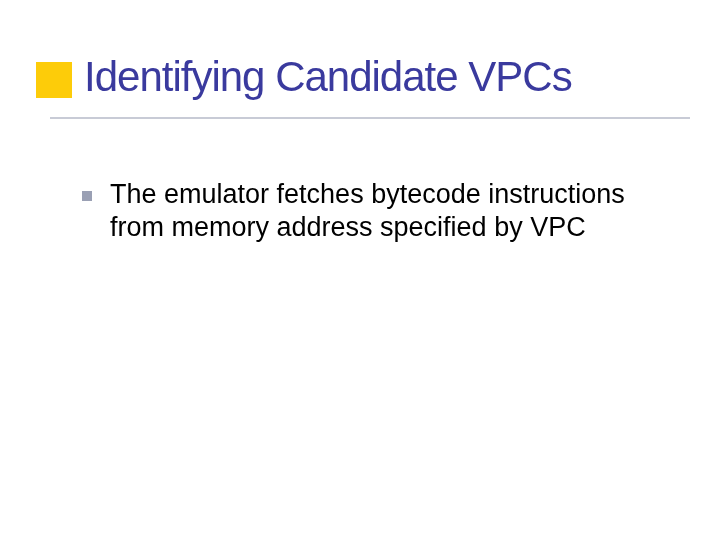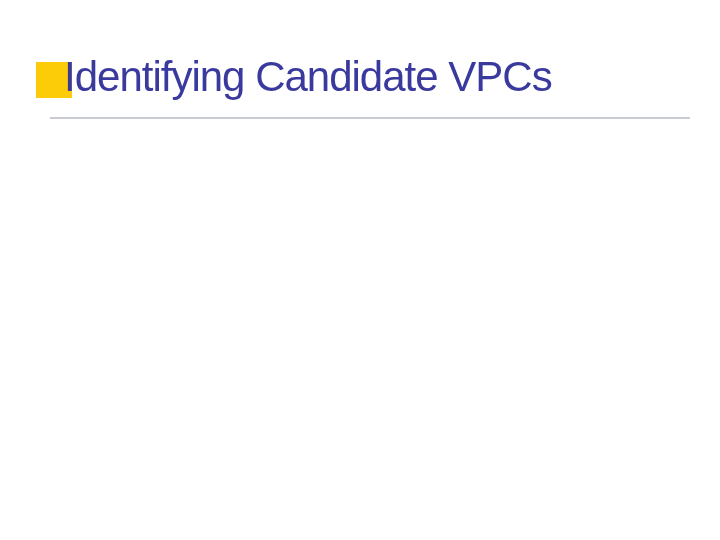--- a/index.html
+++ b/index.html
@@ -25,21 +25,21 @@
     height: 36px;
     background: #fdcc09;
     z-index: 1;
   }
   .title-wrap {
     position: absolute;
     left: 0;
     top: 54px;
     width: 720px;
     box-sizing: border-box;
-    padding-left: 64px;
+    padding-left: 84px;
     z-index: 2;
   }
   .title {
     font-family: Verdana, Geneva, sans-serif;
     font-size: 42px;
     line-height: 1.1;
     color: #3a3a9e;
     letter-spacing: -1px;
     margin: 0;
     padding: 0;
@@ -90,16 +90,20 @@
   <div class="accent-square"></div>
   <div class="title-rule"></div>
 
   <div class="title-wrap">
     <h1 class="title">Identifying Candidate VPCs</h1>
   </div>
 
   <div class="body">
 
 
+    <div class="bullet-row">
+      <div class="bullet-mark"></div>
+      <div class="bullet-text">The emulator fetches bytecode instructions from memory address specified by VPC</div>
+    </div>
 
   </div>
 
 </div>
 
 </body></html>

